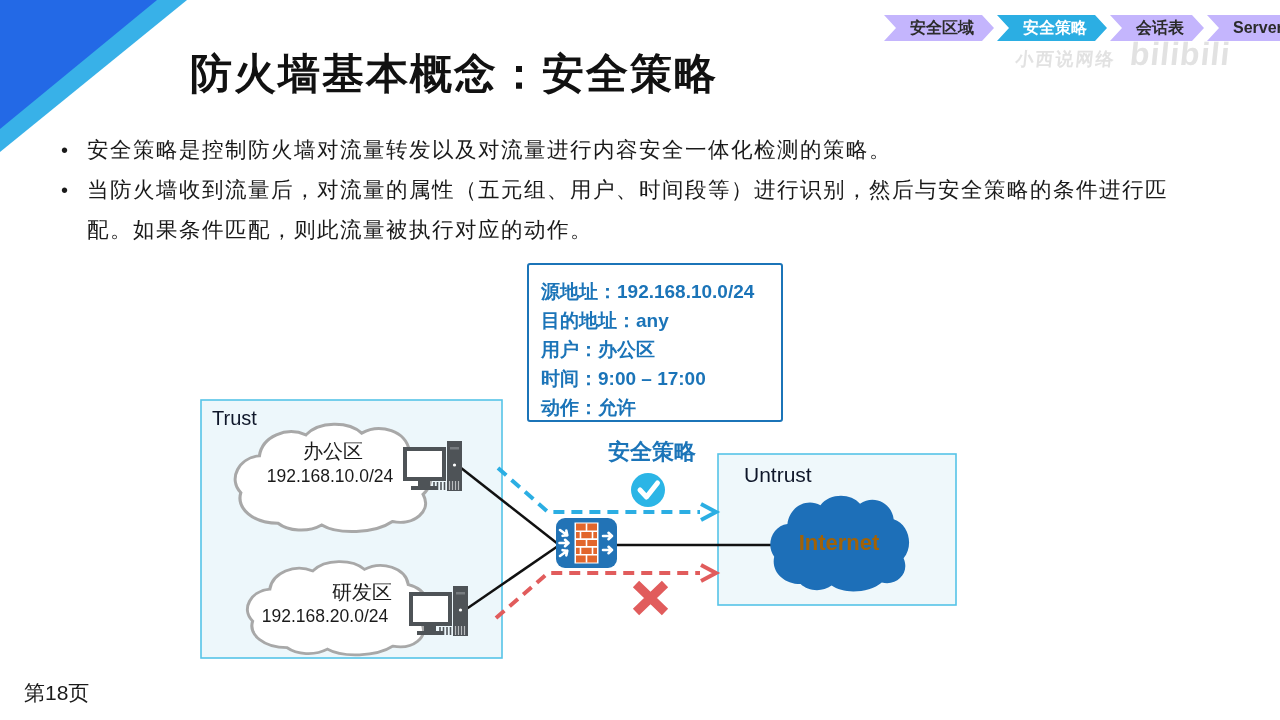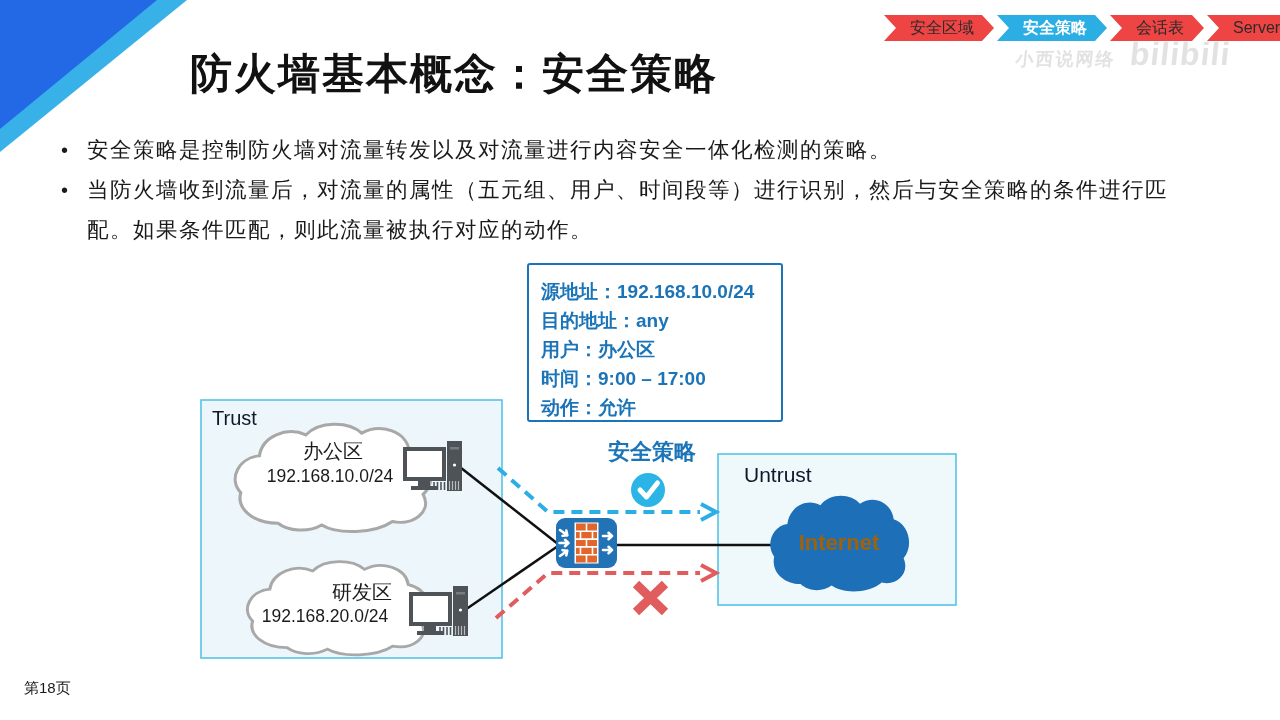--- a/index.html
+++ b/index.html
@@ -20,26 +20,26 @@
               z-index:2;color:#1B74B8;font-size:19px;line-height:29px;font-weight:600;}
   .policy-box .row{white-space:nowrap;}
 
   
   .lbl{z-index:2;}
   .zone-lbl{font-size:20px;color:#0f172a;}
   .cloud-name{font-size:20px;transform:translateX(-50%);white-space:nowrap;}
   .cloud-ip{font-size:17.5px;transform:translateX(-50%);white-space:nowrap;}
   .policy-lbl{font-size:22px;font-weight:bold;color:#1B74B8;transform:translateX(-50%);white-space:nowrap;}
   .internet-lbl{font-size:22px;font-weight:bold;color:#a16207;transform:translateX(-50%);white-space:nowrap;}
-  .page-num{left:24px;top:679px;font-size:15px;z-index:2;}
+  .page-num{left:24px;top:679px;font-size:21px;z-index:2;}
 
   
   .crumbs{left:884px;top:15px;display:flex;gap:3px;z-index:4;}
-  .crumb{height:26px;line-height:26px;padding:0 20px 0 26px;background:#ef4444;color:#2b2b2b;
-         font-size:16px;font-weight:400;white-space:nowrap;
+  .crumb{height:26px;line-height:26px;padding:0 20px 0 26px;background:#c4b5fd;color:#2b2b2b;
+         font-size:16px;font-weight:700;white-space:nowrap;
          clip-path:polygon(0 0,calc(100% - 12px) 0,100% 50%,calc(100% - 12px) 100%,0 100%,12px 50%);}
   .crumb.active{background:#2BAEE3;color:#fff;font-weight:bold;}
 
   
   .watermark{left:1016px;top:36px;z-index:3;display:flex;align-items:baseline;gap:14px;
              color:#E2E2E2;transform:skewX(-6deg);white-space:nowrap;}
   .wm-name{font-size:18px;font-weight:bold;letter-spacing:2px;}
   .wm-logo{font-size:32px;font-weight:800;letter-spacing:1px;}
 </style>
 </head>

